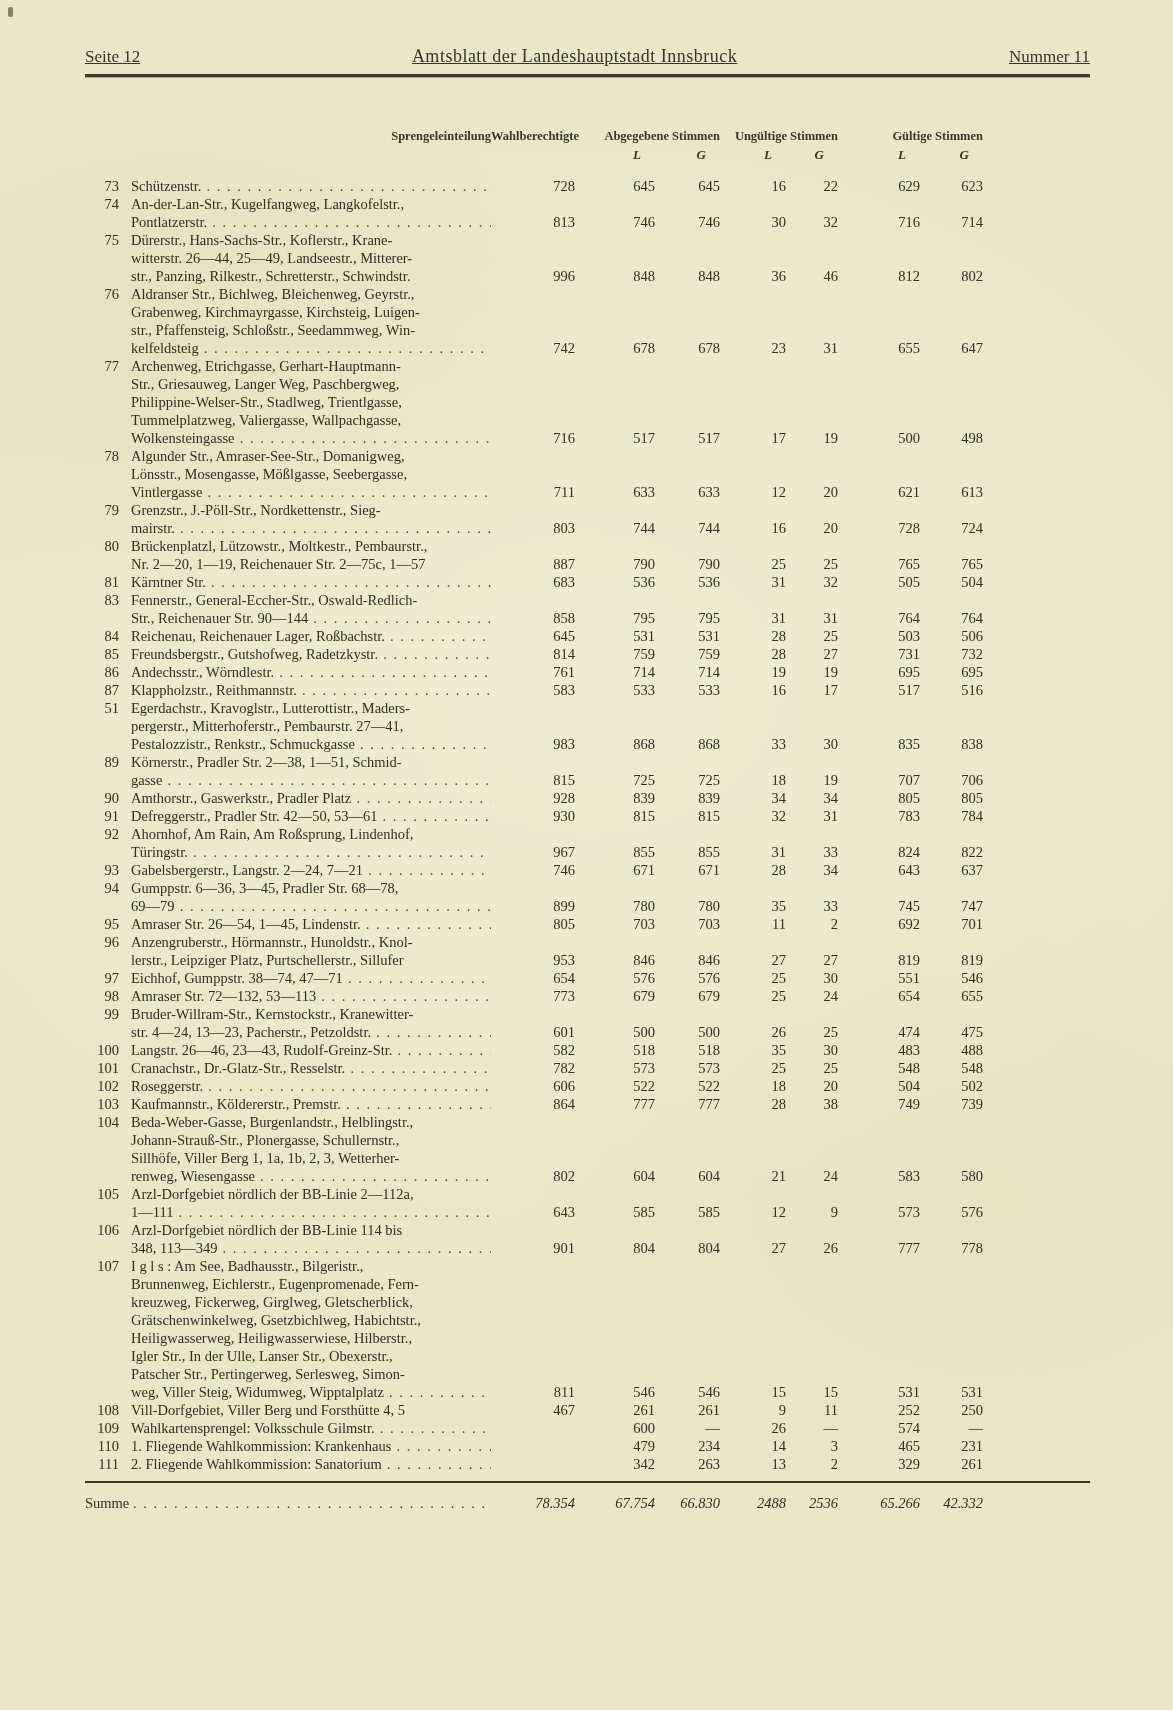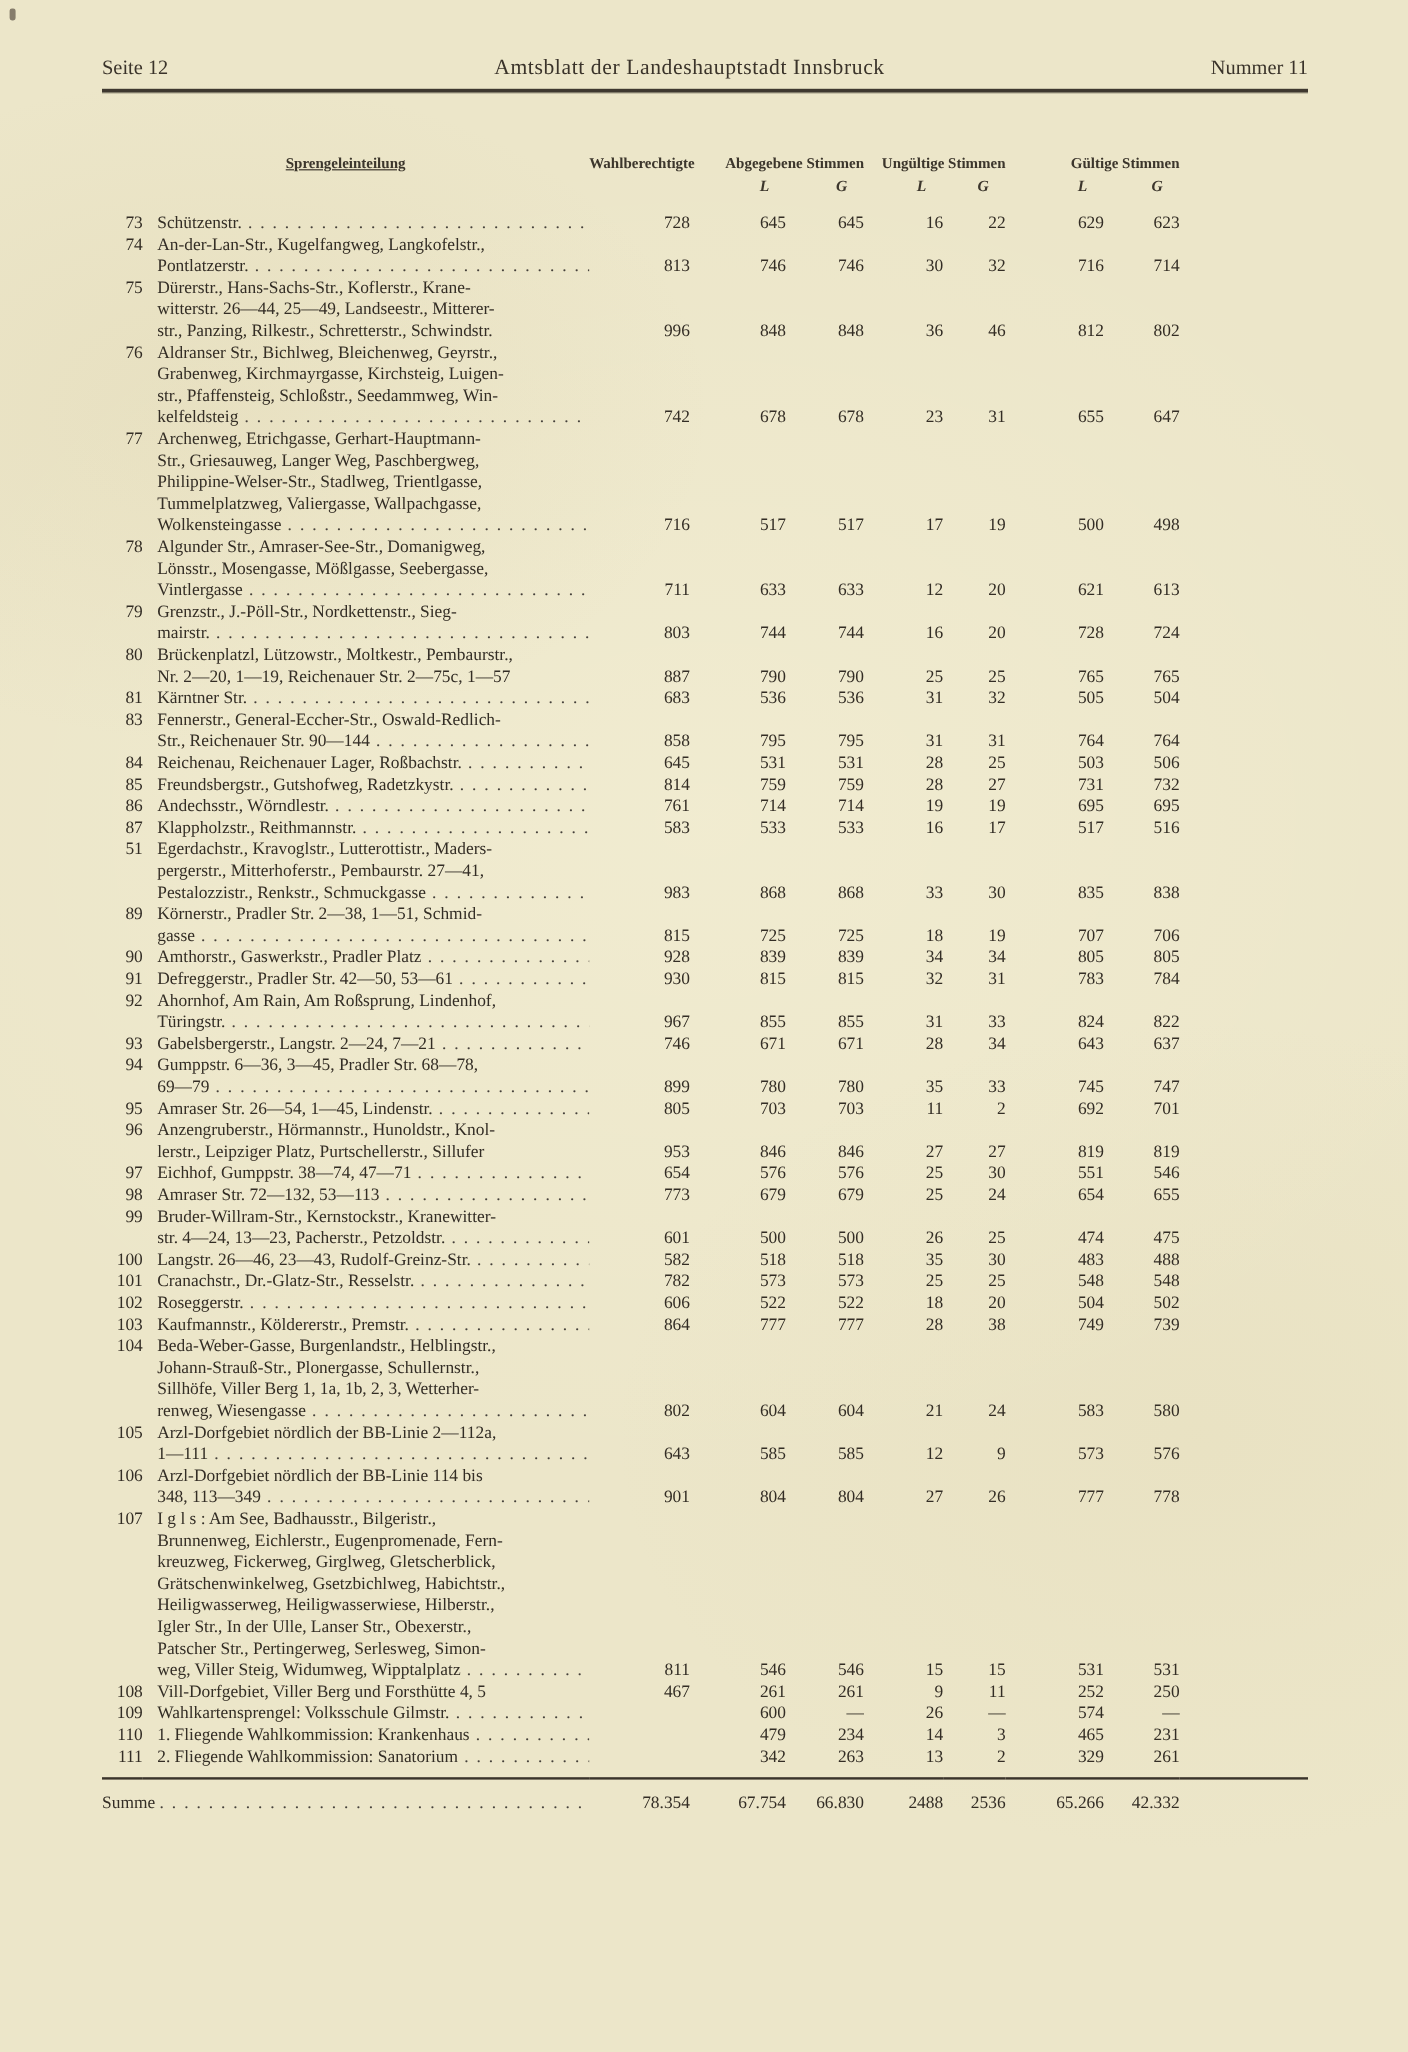--- a/index.html
+++ b/index.html
@@ -13,55 +13,55 @@
     position:relative;width:1173px;height:1710px;overflow:hidden;
     background:
       radial-gradient(ellipse 600px 400px at 15% 20%, rgba(190,170,115,0.10), transparent 70%),
       radial-gradient(ellipse 700px 500px at 85% 70%, rgba(205,190,140,0.10), transparent 70%),
       radial-gradient(ellipse 900px 700px at 50% 40%, rgba(255,252,230,0.25), transparent 80%),
       #ece6c9;
   }
   .speck{position:absolute;left:8px;top:7px;width:5px;height:10px;background:#6d6355;border-radius:2px;opacity:.8;}
   .masthead{
     display:flex;justify-content:space-between;align-items:baseline;
-    margin:46px 83px 0 85px;font-size:17px;color:#3a332a;
+    margin:46px 83px 0 85px;font-size:17px;color:#3a332a;text-decoration:underline;
   }
   .masthead .title{font-size:18px;letter-spacing:.5px;}
   .headrule{height:3px;background:#3e382f;margin:7px 83px 0 85px;box-shadow:0 1px 0 rgba(62,56,47,.35);}
   table.results{
     border-collapse:collapse;table-layout:fixed;
     margin:52px 0 0 85px;width:1005px;
   }
   th,td{padding:0;}
   thead th{
     font-size:12.5px;font-weight:bold;color:#3c362c;
     vertical-align:bottom;white-space:nowrap;
   }
-  thead .h-left{text-align:center;text-decoration:underline;}
+  thead .h-left{text-align:right;}
   thead .h-center{text-align:right;}
   thead td.sub{
     font-style:italic;font-size:13px;font-weight:bold;color:#3c362c;
     text-align:right;padding:3px 14px 14px 0;
   }
   tbody td{
     vertical-align:bottom;font-size:14.5px;line-height:18px;color:#332d25;
   }
   td.nr{vertical-align:top;text-align:right;}
   td.street{padding-left:12px;}
   .line{white-space:nowrap;height:18px;}
   .line.clip{overflow:hidden;}
   .leader{letter-spacing:1.5px;color:#45403a;}
   td.num{text-align:right;white-space:nowrap;}
   tbody tr:last-child td{padding-bottom:8px;text-align:right;}
   tfoot td{
     border-top:2px solid #3a342b;
     padding-top:12px;font-size:14.5px;color:#332d25;vertical-align:bottom;
   }
   tfoot td.label-cell{white-space:nowrap;overflow:hidden;text-align:left;}
-  tfoot td.num{text-align:right;white-space:nowrap;}
+  tfoot td.num{text-align:right;white-space:nowrap;font-style:italic;}
 </style>
 </head>
 <body>
 
 <div class="page">
   <div class="speck"></div>
 
   <div class="masthead">
     <span>Seite 12</span>
     <span class="title">Amtsblatt der Landeshauptstadt Innsbruck</span>

